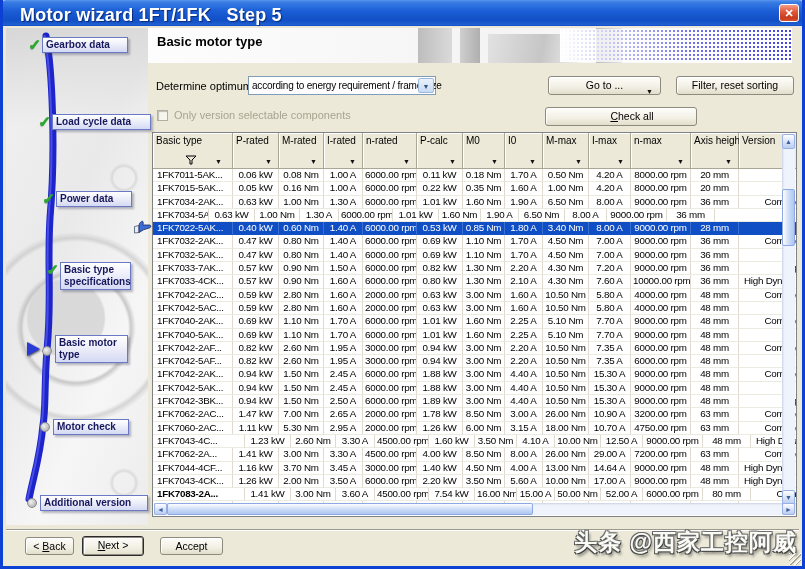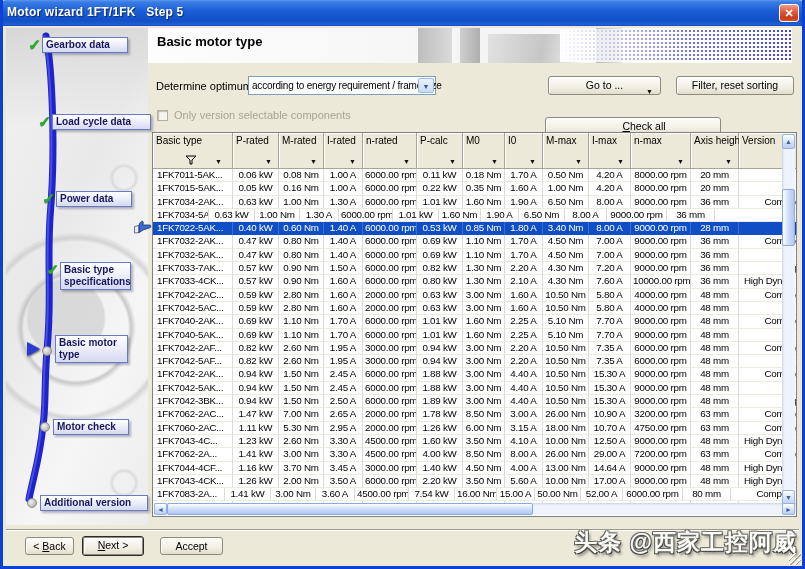--- a/index.html
+++ b/index.html
@@ -3,21 +3,21 @@
 <meta charset="utf-8">
 <style>
   html,body{margin:0;padding:0;background:#9a9a9a;}
   *{box-sizing:border-box;font-family:"Liberation Sans",sans-serif;}
   .window{position:relative;width:805px;height:569px;background:#ECE9D8;overflow:hidden;}
   .window::after{content:'';position:absolute;inset:0;border:3px solid #0C41D4;border-top:none;pointer-events:none;z-index:60;}
   
   .titlebar{position:absolute;left:0;top:0;width:805px;height:26px;z-index:55;
     background:linear-gradient(180deg,#5A97EE 0%,#3A7DE4 8%,#1B5ED6 42%,#1150C6 78%,#2160CE 96%,#0C41D4 100%);
     border-radius:6px 6px 0 0;}
-  .title-text{position:absolute;left:7px;top:5px;color:#fff;font-weight:bold;font-size:12px;letter-spacing:.2px;
+  .title-text{position:absolute;left:20px;top:5px;color:#fff;font-weight:bold;font-size:18px;letter-spacing:.2px;
     text-shadow:1px 1px 1px #0A2C7A;white-space:pre;}
   .close-btn{position:absolute;right:6px;top:4px;width:20px;height:18px;border:1px solid #fff;border-radius:3px;
     background:linear-gradient(180deg,#F29D8B 0%,#E25B3C 40%,#C83C1E 80%,#D8502E 100%);
     color:#fff;font-size:11px;font-weight:bold;text-align:center;line-height:16px;cursor:pointer;}
   .client{position:absolute;left:3px;top:26px;width:799px;height:540px;background:#ECE9D8;}
   
   .photo{position:absolute;left:6px;top:28px;width:142px;height:497px;overflow:hidden;
     background:
       radial-gradient(circle at 70px 300px, rgba(0,0,0,0) 52px, rgba(190,190,190,.8) 55px, rgba(0,0,0,0) 60px),
       radial-gradient(circle at 70px 300px, rgba(0,0,0,0) 86px, rgba(200,200,200,.7) 90px, rgba(0,0,0,0) 96px),
@@ -158,21 +158,21 @@
   </div>
   <div class="xp-btn" style="left:676px;top:76px;width:118px;height:19px;line-height:17px;">
     <span>Filter, reset sorting</span>
   </div>
   <div class="xp-btn" style="left:548px;top:76px;width:113px;height:19px;line-height:17px;">
     <span>Go to ...</span>
     <span class="goto-arrow">▼</span>
   </div>
   <div class="chk"></div>
   <div class="chk-label">Only version selectable components</div>
-  <div class="xp-btn" id="check-all-btn" style="left:545px;top:117px;width:176px;height:19px;line-height:17px;padding-left:22px;"><u>C</u>heck all</div>
+  <div class="xp-btn" id="check-all-btn" style="left:545px;top:107px;width:152px;height:19px;line-height:17px;padding-left:22px;"><u>C</u>heck all</div>
 
   <div class="tbl">
     <div class="thead" id="thead">
         <div class="hcell" style="width: 80px;">
           <span class="hl">Basic type</span>
           <svg width="12" height="10" viewBox="0 0 12 10" class="funnel">
             <path d="M1 1 H11 L7 5 V9 H5 V5 Z" fill="none" stroke="#000" stroke-width="1"></path>
           </svg>
           <span class="harr" style="right: 10px;">▼</span>
         </div>
@@ -519,21 +519,21 @@
           <div class="tcell c5" style="width: 46px;">1.26 kW</div>
           <div class="tcell c6" style="width: 42px;">6.00 Nm</div>
           <div class="tcell c7" style="width: 38px;">3.15 A</div>
           <div class="tcell c8" style="width: 46px;">18.00 Nm</div>
           <div class="tcell c9" style="width: 42px;">10.70 A</div>
           <div class="tcell c10" style="width: 60px;">4750.00 rpm</div>
           <div class="tcell c11" style="width: 48px;">63 mm</div>
           <div class="tcell c12" style="width: 70px;">Compact</div>
         </div>
         <div class="trow">
-          <div class="tcell c0" style="width: 80px;">1FK7043-4C...</div>
+          <div class="tcell c0" style="width: 92px;">1FK7043-4C...</div>
           <div class="tcell c1" style="width: 46px;">1.23 kW</div>
           <div class="tcell c2" style="width: 45px;">2.60 Nm</div>
           <div class="tcell c3" style="width: 39px;">3.30 A</div>
           <div class="tcell c4" style="width: 54px;">4500.00 rpm</div>
           <div class="tcell c5" style="width: 46px;">1.60 kW</div>
           <div class="tcell c6" style="width: 42px;">3.50 Nm</div>
           <div class="tcell c7" style="width: 38px;">4.10 A</div>
           <div class="tcell c8" style="width: 46px;">10.00 Nm</div>
           <div class="tcell c9" style="width: 42px;">12.50 A</div>
           <div class="tcell c10" style="width: 60px;">9000.00 rpm</div>
@@ -579,21 +579,21 @@
           <div class="tcell c5" style="width: 46px;">2.20 kW</div>
           <div class="tcell c6" style="width: 42px;">3.50 Nm</div>
           <div class="tcell c7" style="width: 38px;">5.60 A</div>
           <div class="tcell c8" style="width: 46px;">10.00 Nm</div>
           <div class="tcell c9" style="width: 42px;">17.00 A</div>
           <div class="tcell c10" style="width: 60px;">9000.00 rpm</div>
           <div class="tcell c11" style="width: 48px;">48 mm</div>
           <div class="tcell c12" style="width: 70px;">High Dynamic</div>
         </div>
         <div class="trow">
-          <div class="tcell c0" style="width: 72px;">1FK7083-2A...</div>
+          <div class="tcell c0" style="width: 92px; font-weight: bold;">1FK7083-2A...</div>
           <div class="tcell c1" style="width: 46px;">1.41 kW</div>
           <div class="tcell c2" style="width: 45px;">3.00 Nm</div>
           <div class="tcell c3" style="width: 39px;">3.60 A</div>
           <div class="tcell c4" style="width: 54px;">4500.00 rpm</div>
           <div class="tcell c5" style="width: 46px;">7.54 kW</div>
           <div class="tcell c6" style="width: 42px;">16.00 Nm</div>
           <div class="tcell c7" style="width: 38px;">15.00 A</div>
           <div class="tcell c8" style="width: 46px;">50.00 Nm</div>
           <div class="tcell c9" style="width: 42px;">52.00 A</div>
           <div class="tcell c10" style="width: 60px;">6000.00 rpm</div>

